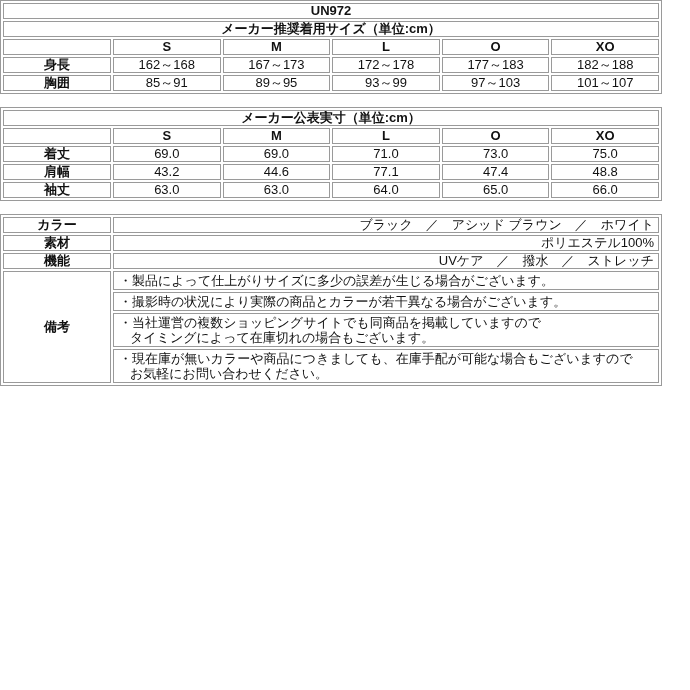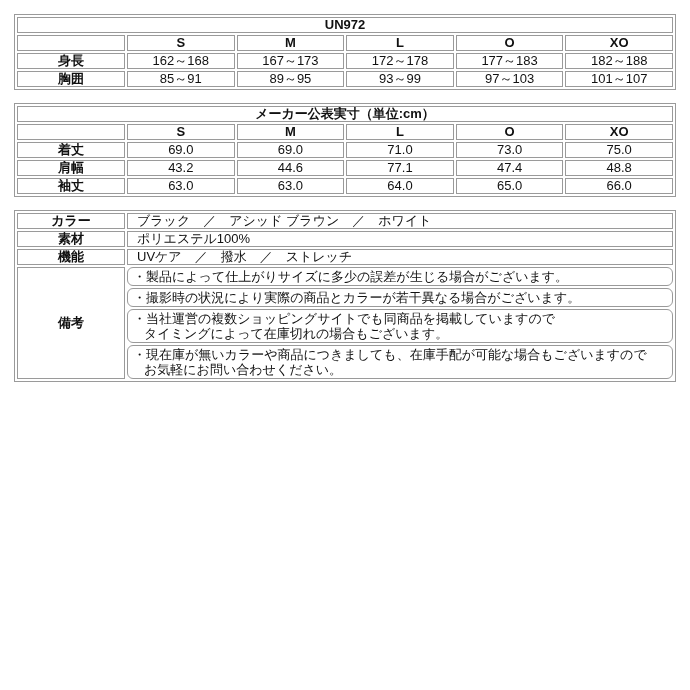--- a/index.html
+++ b/index.html
@@ -9,21 +9,21 @@
   }
   *{margin:0;box-sizing:border-box;}
   html,body{background:var(--bg);}
   body{
     width:690px;height:690px;
     font-family:"Liberation Sans","DejaVu Sans",sans-serif;
     color:var(--text);
   }
   .page{
     width:690px;height:487px;
-    padding:14px;
+    padding:0;
   }
   table.spec{
     width:662px;
     table-layout:fixed;
     border-collapse:separate;
     border-spacing:2px;
     border:1px solid var(--border);
     background:var(--bg);
     margin-bottom:13px;
     font-size:13px;
@@ -38,30 +38,29 @@
     vertical-align:middle;
     overflow:hidden;
     white-space:nowrap;
   }
   col.c-label{width:108px;}
   td.title{font-weight:bold;}
   td.head{font-weight:bold;}
   td.label{font-weight:bold;}
   
   table.info td.val{
-    text-align:left;
+    text-align:right;
     padding:0 4px 0 9px;
     white-space:normal;
   }
   table.info td.note{
     padding:1px 4px 1px 5px;
     text-align:left;
     white-space:normal;
     height:auto;
-    border-radius:6px;
   }
   table.info td.note div{line-height:15px;}
   table.info td.note .cont{padding-left:11px;}
   td.label-top{vertical-align:top;padding-top:1px;}
 </style>
 </head>
 <body>
 
 <div class="page">
 
@@ -72,20 +71,23 @@
         <col>
         <col>
         <col>
         <col>
       </colgroup>
     <tbody>
         <tr>
       <td colspan="6" class="title">UN972</td>
     </tr>
     <tr>
+      <td colspan="6" class="title">メーカー推奨着用サイズ（単位:cm）</td>
+    </tr>
+    <tr>
       <td class="label"></td>
       <td class="head">S</td>
       <td class="head">M</td>
       <td class="head">L</td>
       <td class="head">O</td>
       <td class="head">XO</td>
     </tr>
     <tr>
       <td class="label">身長</td>
       <td>162～168</td>

